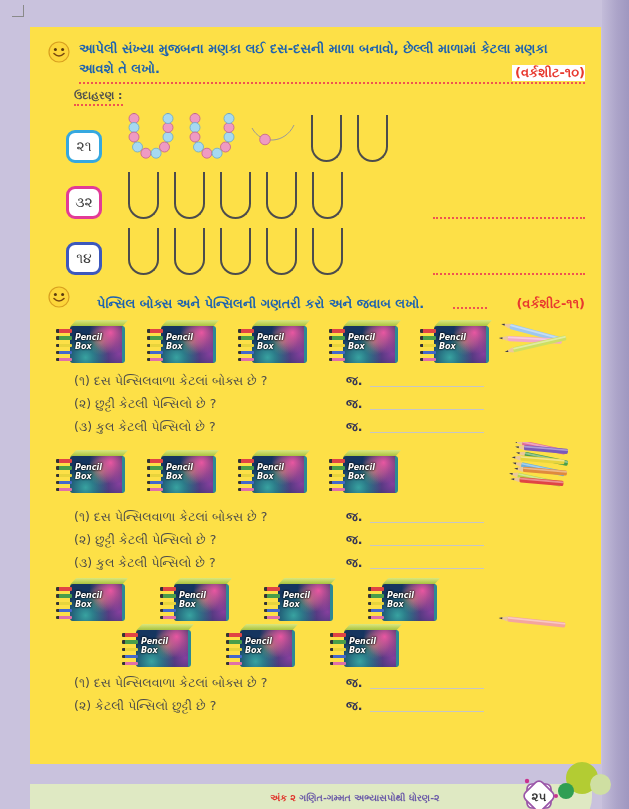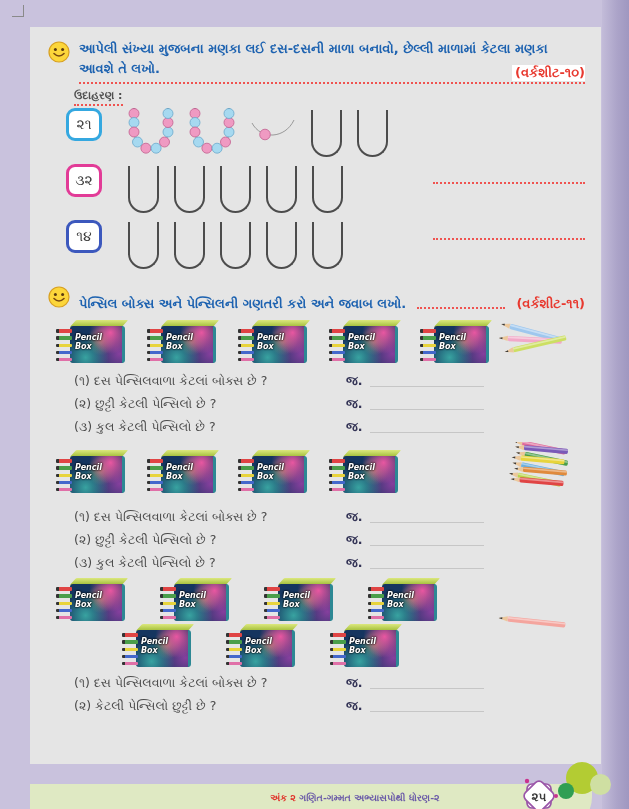--- a/index.html
+++ b/index.html
@@ -1,42 +1,42 @@
 <!DOCTYPE html>
 <html><head>
 <meta charset="utf-8">
 <style>
   * { margin:0; padding:0; box-sizing:border-box; }
   body { font-family:"DejaVu Sans", sans-serif; }
   .page { position:relative; width:629px; height:809px; background:#c9c2dd; overflow:hidden; font-family:"DejaVu Sans", sans-serif; }
   .right-strip { position:absolute; right:0; top:0; width:27px; height:100%;
     background:linear-gradient(to right,#c3bcd9 0%,#aca4c9 55%,#9f97c0 100%); }
   .crop { position:absolute; background:#8a8a8a; }
-  .paper { position:absolute; left:30px; top:27px; width:571px; height:737px; background:#e5e5e5; overflow:hidden; }
+  .paper { position:absolute; left:30px; top:27px; width:571px; height:737px; background:#fde047; overflow:hidden; }
 
   
   .sec-head { display:flex; align-items:flex-start; margin:12px 16px 0 18px; gap:9px; }
   .smiley { flex:0 0 auto; margin-top:2px; }
   .head-wrap { position:relative; flex:1; padding-bottom:5px; }
   .heading { display:block; color:#1d62b0; font-weight:bold; font-size:13px; line-height:1.55; width:492px; }
   .ws-label { position:absolute; right:0; bottom:3px; color:#e8392f; font-weight:bold; font-size:13px; background:#fff; padding-left:3px; }
   .head-dots { position:absolute; left:0; right:0; bottom:0; border-bottom:2px dotted #ef5350; }
   .example-label { margin:5px 0 2px 44px; color:#4f4f4f; font-weight:bold; font-size:11px; width:max-content; border-bottom:2px dotted #ef5350; padding-bottom:2px; }
 
   
-  .bead-row { display:flex; align-items:flex-start; height:55px; margin:1px 0 1px 36px; }
+  .bead-row { display:flex; align-items:flex-end; height:55px; margin:1px 0 1px 36px; }
   .num-box { width:36px; height:33px; border:3px solid #888; border-radius:9px; background:#fff;
     display:flex; align-items:center; justify-content:center; font-size:14px; color:#3a3a3a; }
   .necklaces { display:flex; align-items:flex-start; gap:15px; margin-left:26px; }
   .u-shape { width:31px; height:47px; border:2px solid #4c4c4c; border-top:none; border-radius:0 0 16px 16px; margin-top:2px; }
   .row-answer { margin-left:auto; margin-right:16px; width:152px; display:flex; flex-direction:column; justify-content:center; }
   .hand { text-align:center; font-size:13px; color:#3c3c3c; height:18px; letter-spacing:1px; }
   .dotline { border-bottom:2px dotted #ef5350; }
 
-  .sec2-head { display:flex; align-items:flex-end; margin:9px 16px 5px 18px; gap:9px; }
+  .sec2-head { display:flex; align-items:flex-end; margin:9px 16px 5px 18px; gap:27px; }
   .heading2 { color:#1d62b0; font-weight:bold; font-size:13px; white-space:nowrap; }
   .dotfill { flex:1; border-bottom:2px dotted #ef5350; margin:0 2px 3px 2px; }
   .ws-label2 { color:#e8392f; font-weight:bold; font-size:13px; white-space:nowrap; }
 
   
   .pencil-icons { display:flex; align-items:center; margin:6px 0 4px 26px; min-height:48px; }
   .pb-col { display:flex; flex-direction:column; gap:2px; }
   .pb-row { display:flex; gap:21px; }
   .pb-row.pb-offset { margin-left:66px; gap:34px; }
   .pb-row.pb-wide { gap:34px; }

